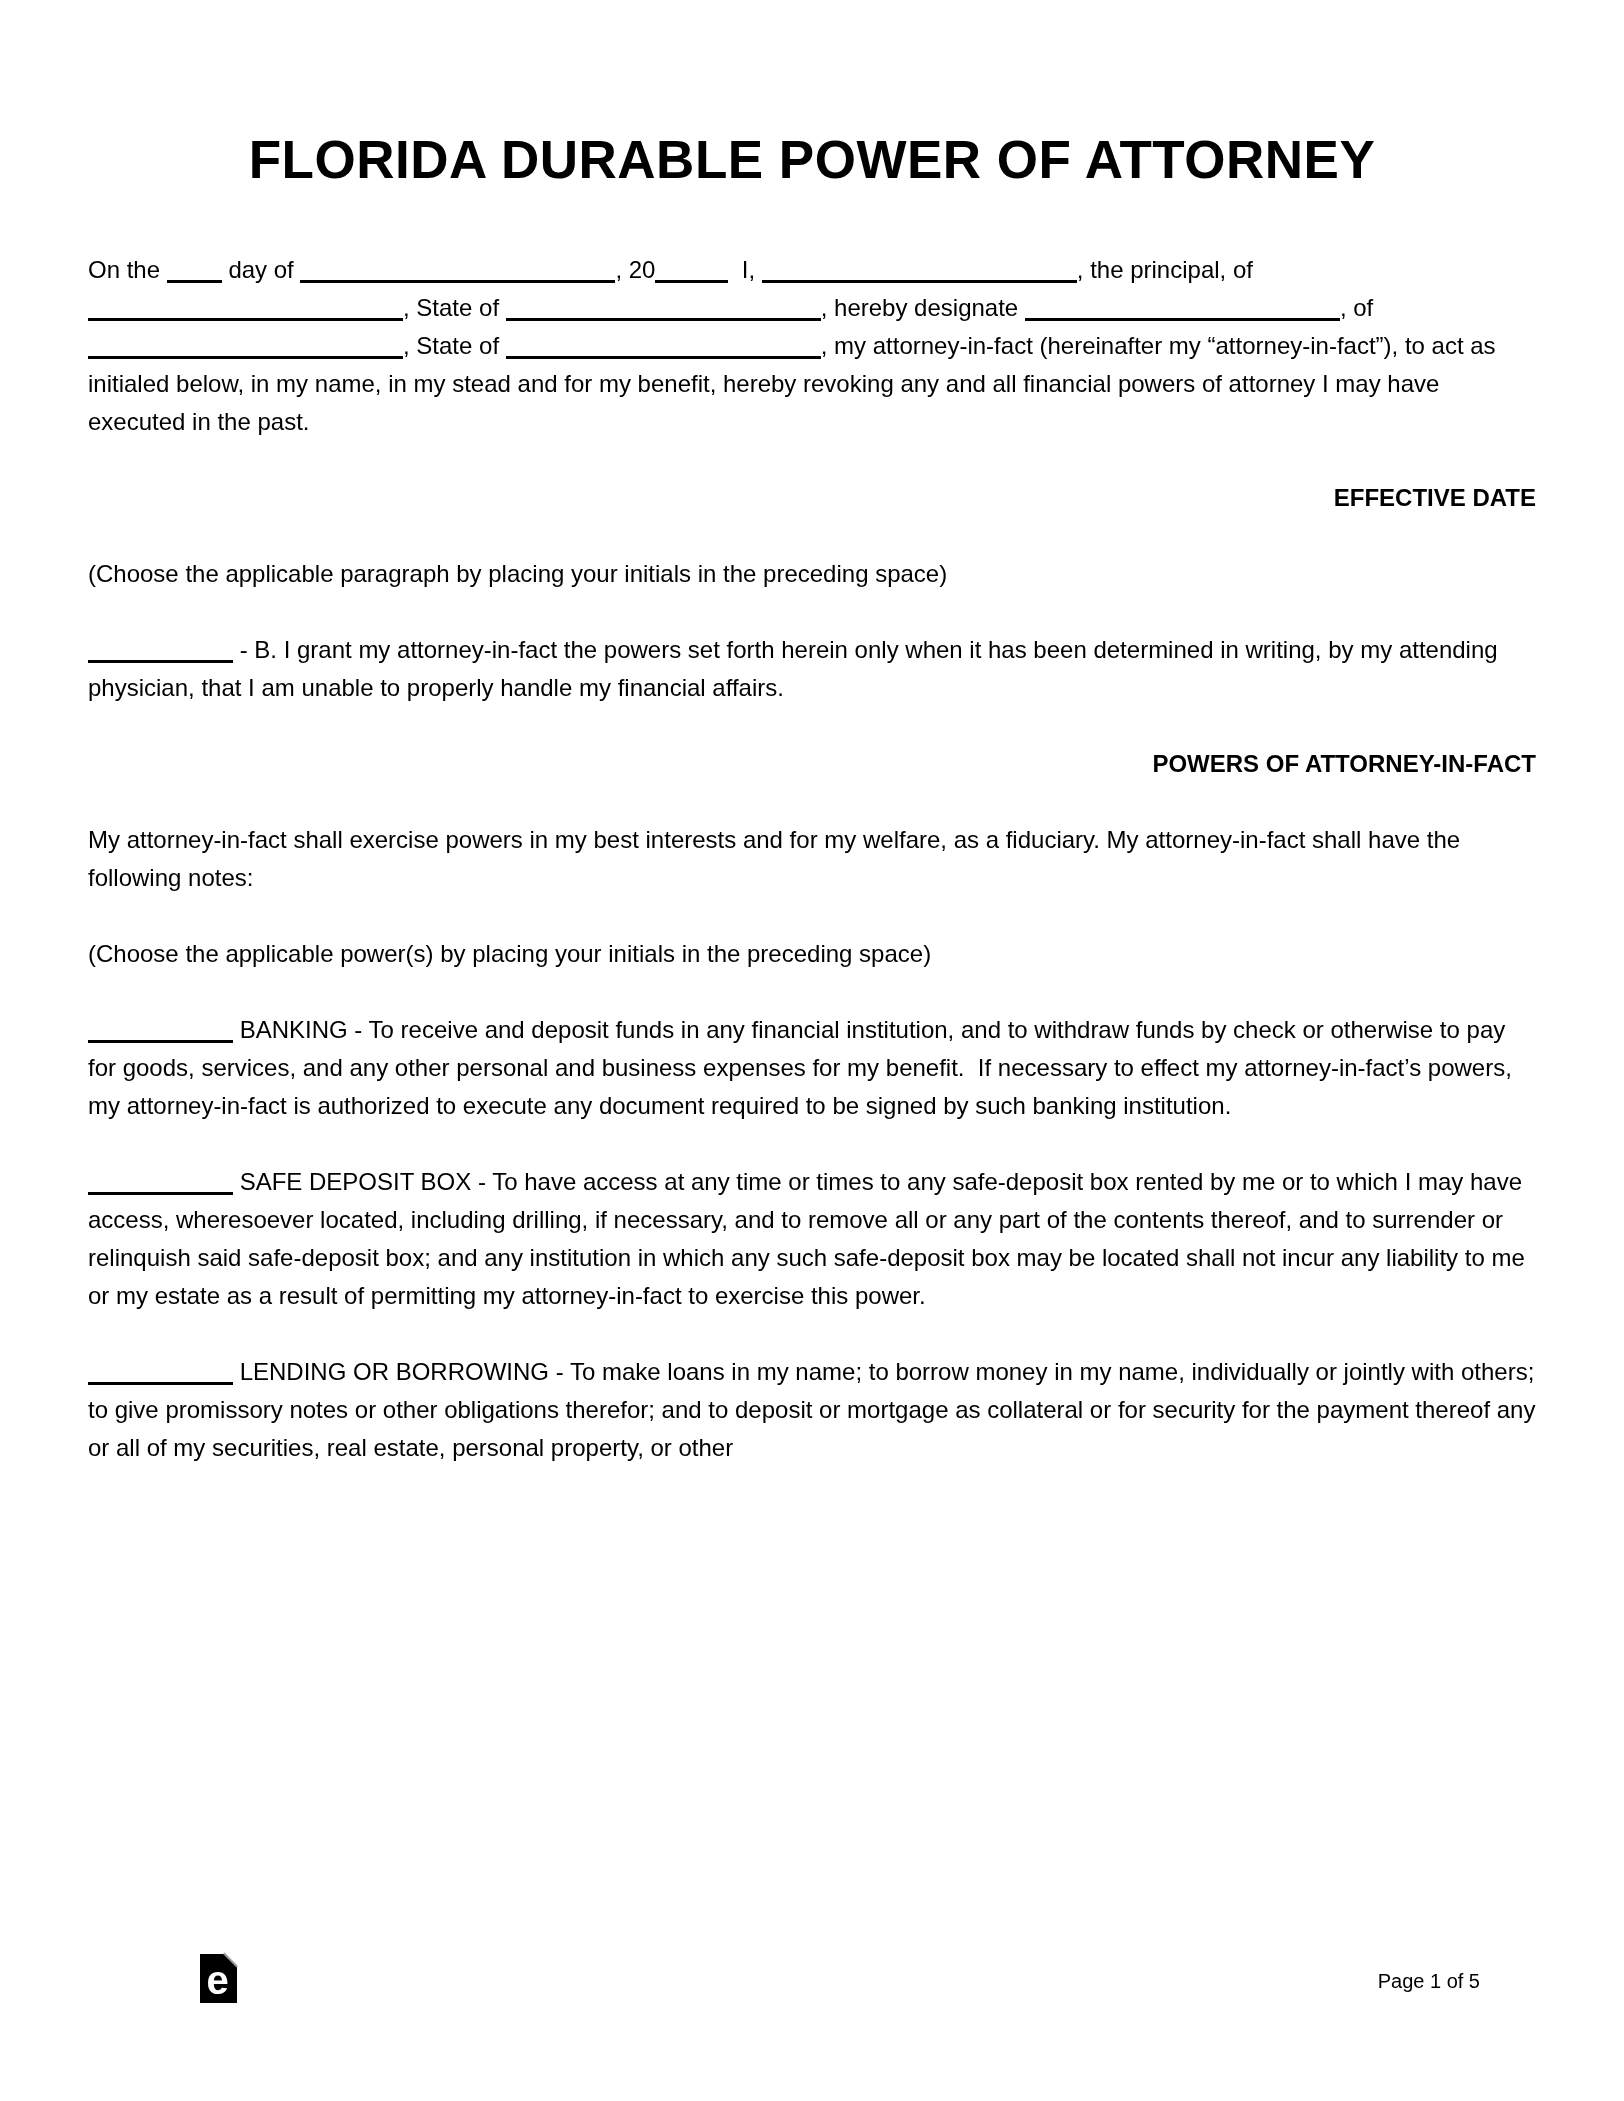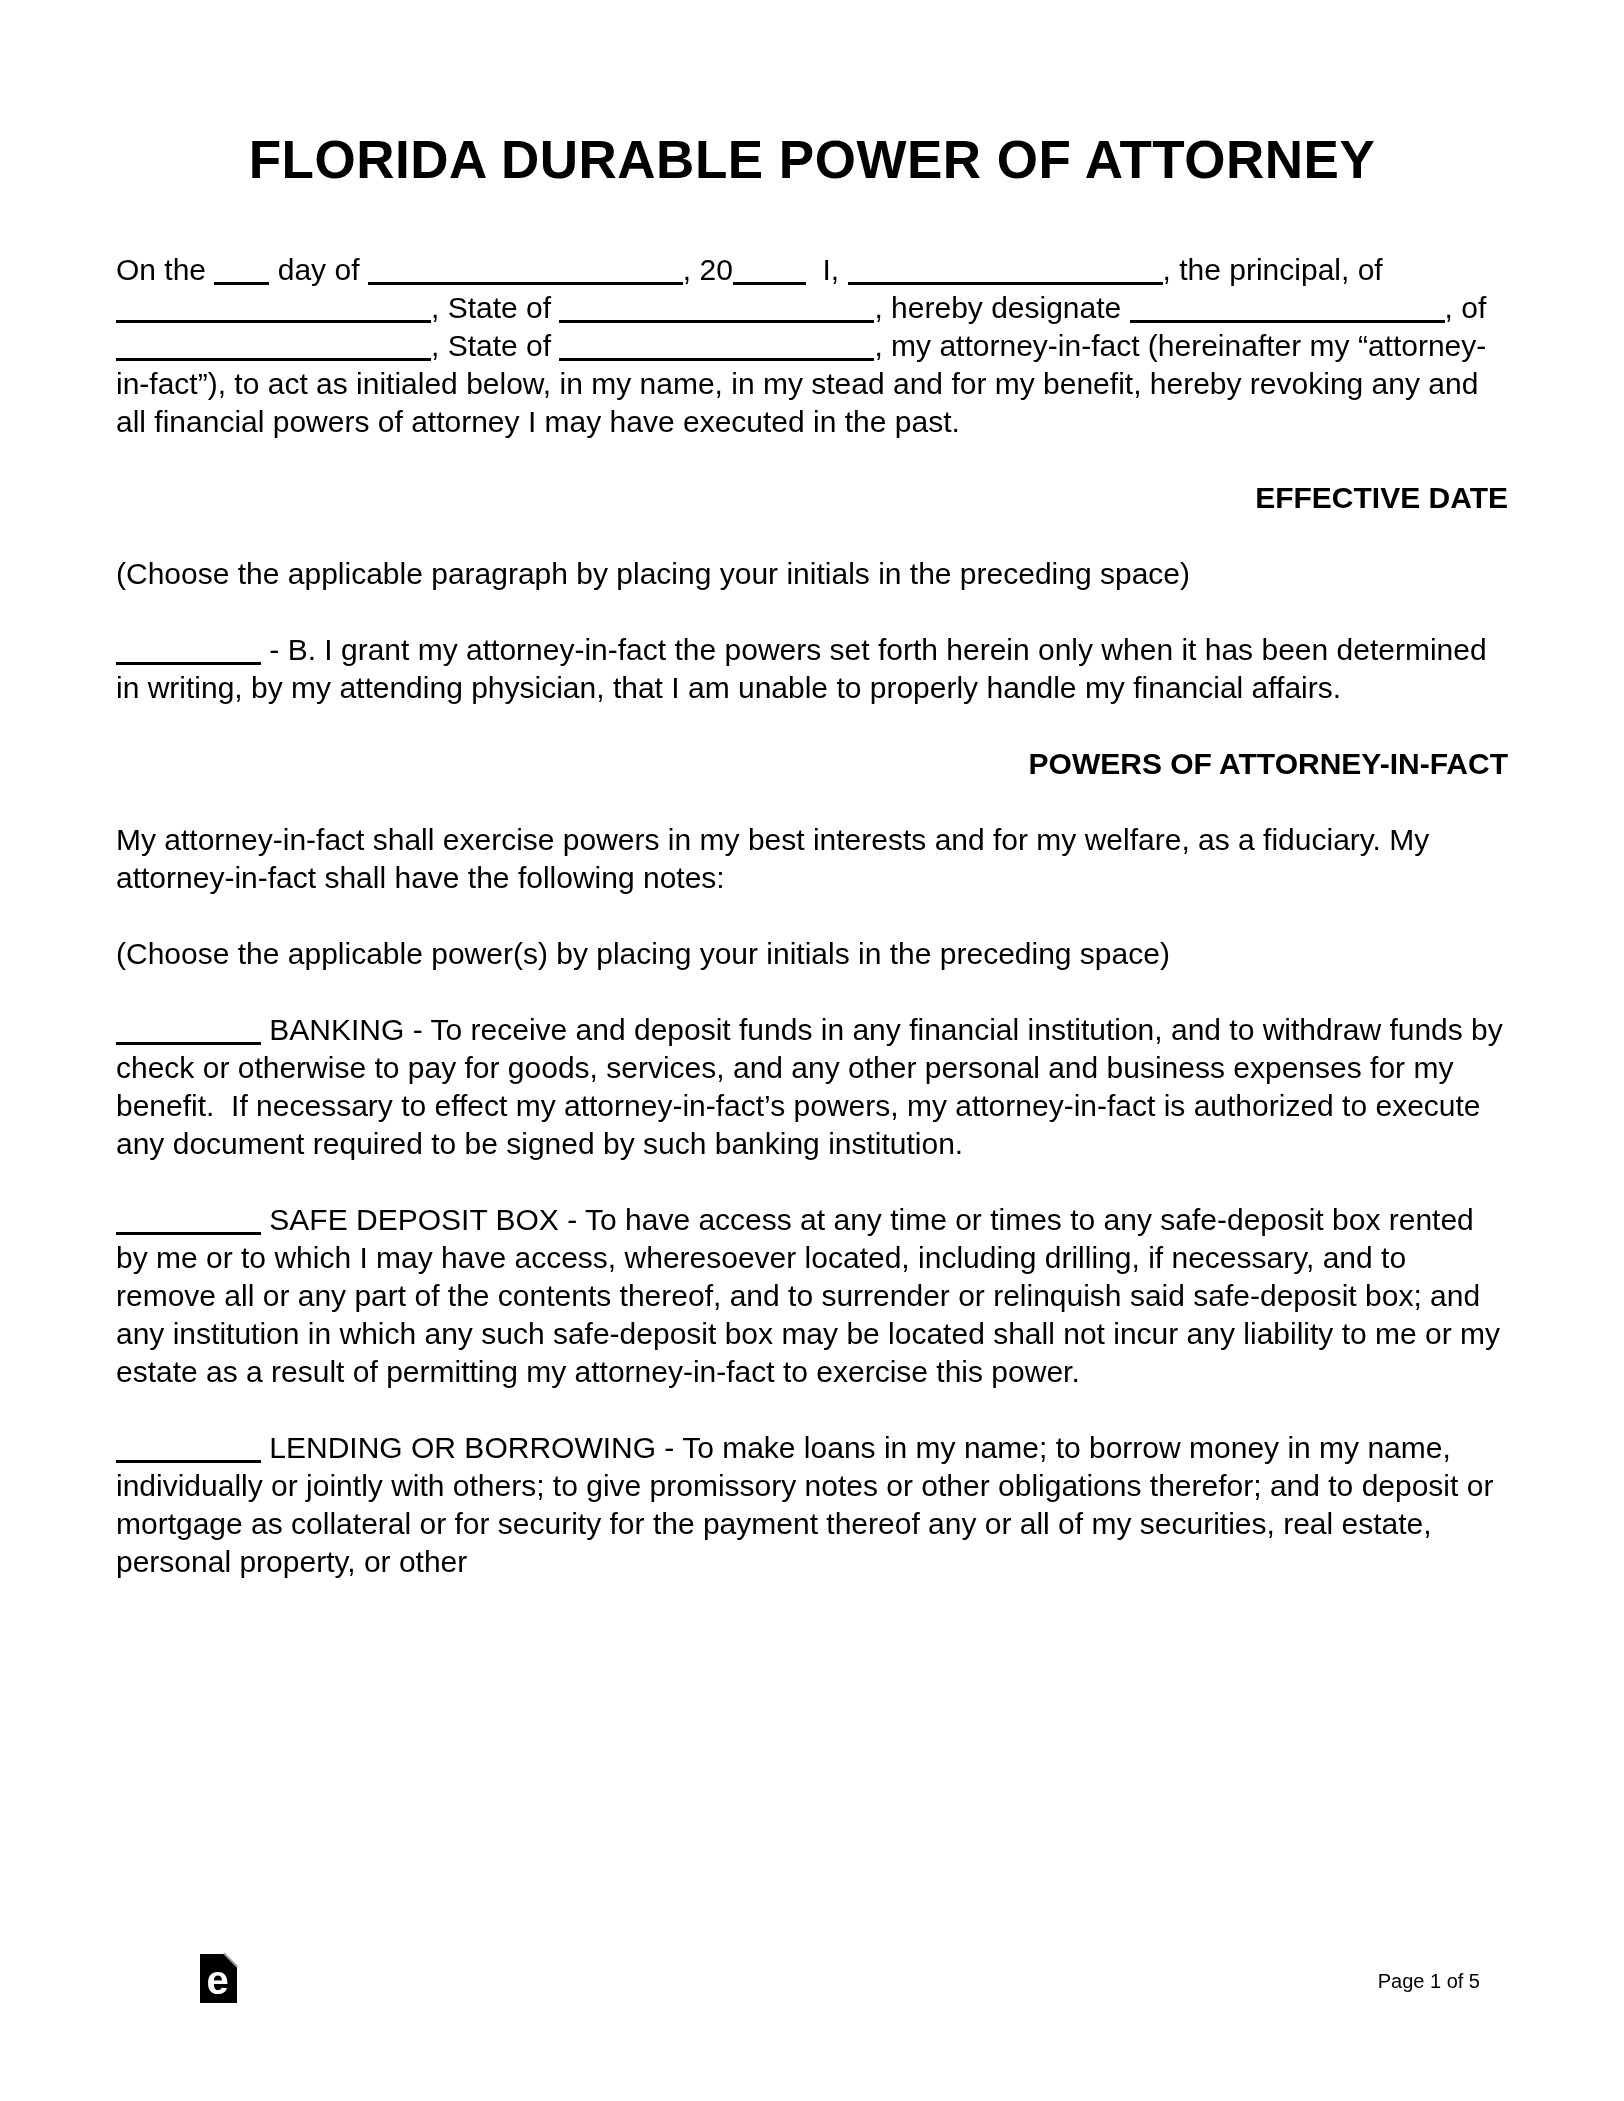--- a/index.html
+++ b/index.html
@@ -3,31 +3,31 @@
 <meta charset="utf-8">
 <style>
   html, body { margin: 0; padding: 0; }
   body {
     width: 1624px; height: 2101px;
     position: relative;
     background: #ffffff;
     color: #000000;
     font-family: "Liberation Sans", sans-serif;
   }
-  .content { padding: 0 116px; }
+  .content { padding: 0 88px; }
   h1.doc-title {
     font-size: 53px;
     font-weight: 700;
     text-align: center;
     line-height: 1.12;
     margin: 130px 0 62px 0;
     letter-spacing: 0.5px;
   }
   p.para, h2.sect {
-    font-size: 30px;
+    font-size: 24px;
     line-height: 38px;
     margin: 0 0 38px 0;
     font-weight: 400;
     white-space: pre-wrap;
   }
   h2.sect { font-weight: 700; text-align: right; }
   .b { font-weight: 400; margin-top: 17px; }
   .blank {
     display: inline-block;
     height: 0;

